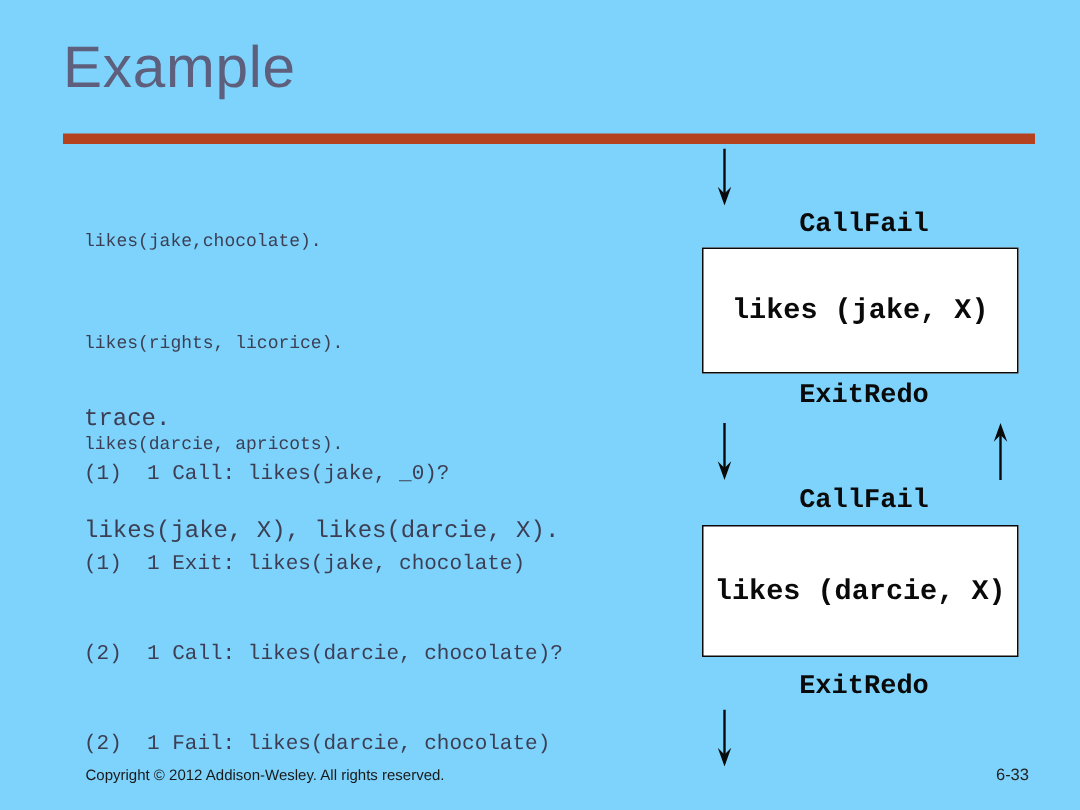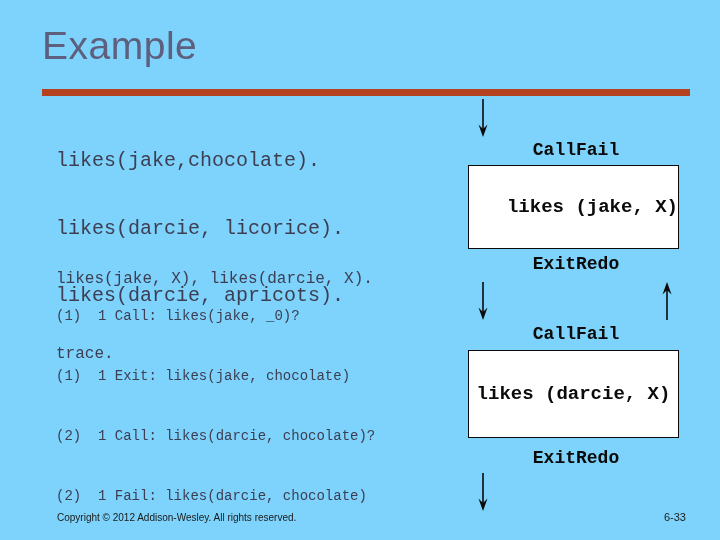--- a/index.html
+++ b/index.html
@@ -16,21 +16,21 @@
   }
   .rule {
     position:absolute; left:42px; top:89px; width:648px; height:7px;
     background:#b5421e;
   }
   .code {
     position:absolute; left:56px;
     font-family:"Liberation Mono", monospace;
     color:#3d3e53; white-space:pre;
   }
-  .facts   { top:105px; font-size:20px; line-height:22.5px; }
+  .facts   { top:105px; font-size:12px; line-height:22.5px; }
   .query   { top:217px; font-size:16px; line-height:25px;   }
   .traceout{ top:266px; font-size:14px; line-height:20px;   }
   
   .diagram { position:absolute; left:0; top:0; width:720px; height:540px; pointer-events:none; }
   .port-row {
     position:absolute; left:459px; width:234px;
     display:flex; justify-content:center;
     font-family:"Liberation Mono", monospace;
     font-size:18px; font-weight:bold; color:#0a0a0a; white-space:pre;
   }
@@ -38,21 +38,21 @@
   .row-exit-redo-1 { top:254px; }
   .row-call-fail-2 { top:324px; }
   .row-exit-redo-2 { top:448px; }
   .goal-box {
     position:absolute; left:468px; width:211px;
     border:1.5px solid #0a0a0a; background:#ffffff;
     display:flex; align-items:center; justify-content:center;
     font-family:"Liberation Mono", monospace;
     font-size:19px; font-weight:bold; color:#0a0a0a; white-space:pre;
   }
-  .goal-box-1 { top:165px; height:84px;justify-content:flex-end; }
+  .goal-box-1 { top:165px; height:84px; }
   .goal-box-2 { top:350px; height:88px; }
   .arrow { position:absolute; width:14px; height:38px; }
   .arrow-top      { left:476px; top:99px;  }
   .arrow-mid-down { left:476px; top:282px; }
   .arrow-mid-up   { left:660px; top:282px; }
   .arrow-bottom   { left:476px; top:473px; }
   
   .copyright {
     position:absolute; left:57px; top:512px;
     font-size:10px; color:#1a1a1a;
@@ -67,27 +67,27 @@
 </head>
 <body>
 
 <div class="slide">
 
   <div class="title">Example</div>
   <div class="rule"></div>
 
   <div class="code facts">
     <div>likes(jake,chocolate).</div>
-    <div>likes(darcie, licorice).</div>
+    <div>likes(rights, licorice).</div>
     <div>likes(darcie, apricots).</div>
   </div>
 
   <div class="code query">
+    <div>trace.</div>
     <div>likes(jake, X), likes(darcie, X).</div>
-    <div>trace.</div>
   </div>
 
   <div class="code traceout">
     <div>(1)  1 Call: likes(jake, _0)?</div>
     <div>(1)  1 Exit: likes(jake, chocolate)</div>
     <div>(2)  1 Call: likes(darcie, chocolate)?</div>
     <div>(2)  1 Fail: likes(darcie, chocolate)</div>
     
     
     

